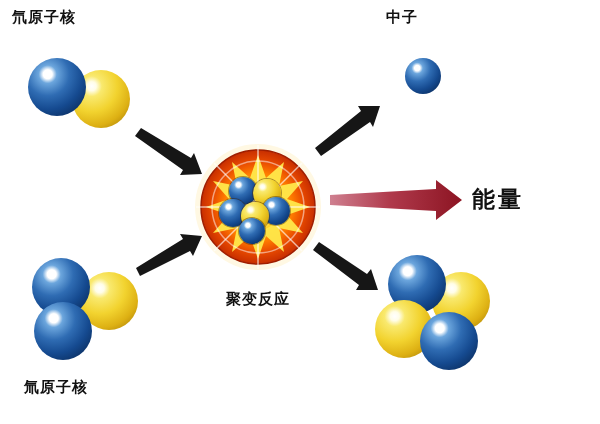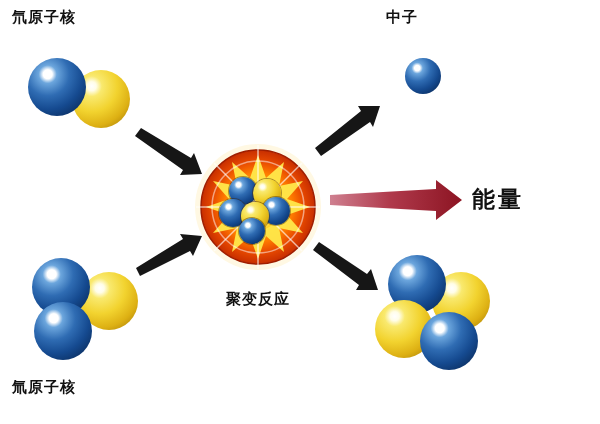--- a/index.html
+++ b/index.html
@@ -111,15 +111,15 @@
     <div class="sphere yellow" style="left:432px; top:272px; width:58px; height:58px; z-index:1;"></div>
     <div class="sphere blue" style="left:388px; top:255px; width:58px; height:58px; z-index:2;"></div>
     <div class="sphere yellow" style="left:375px; top:300px; width:58px; height:58px; z-index:2;"></div>
     <div class="sphere blue" style="left:420px; top:312px; width:58px; height:58px; z-index:3;"></div>
   </div>
 
   <div class="label" style="left:12px; top:8px;">氘原子核</div>
   <div class="label" style="left:386px; top:8px;">中子</div>
   <div class="label energy" style="left:472px; top:184px;">能量</div>
   <div class="label center" style="left:188px; top:290px;">聚变反应</div>
-  <div class="label" style="left:12px; top:378px;">氚原子核</div>
+  <div class="label" style="left:24px; top:378px;">氚原子核</div>
 
 </div>
 
 </body></html>

